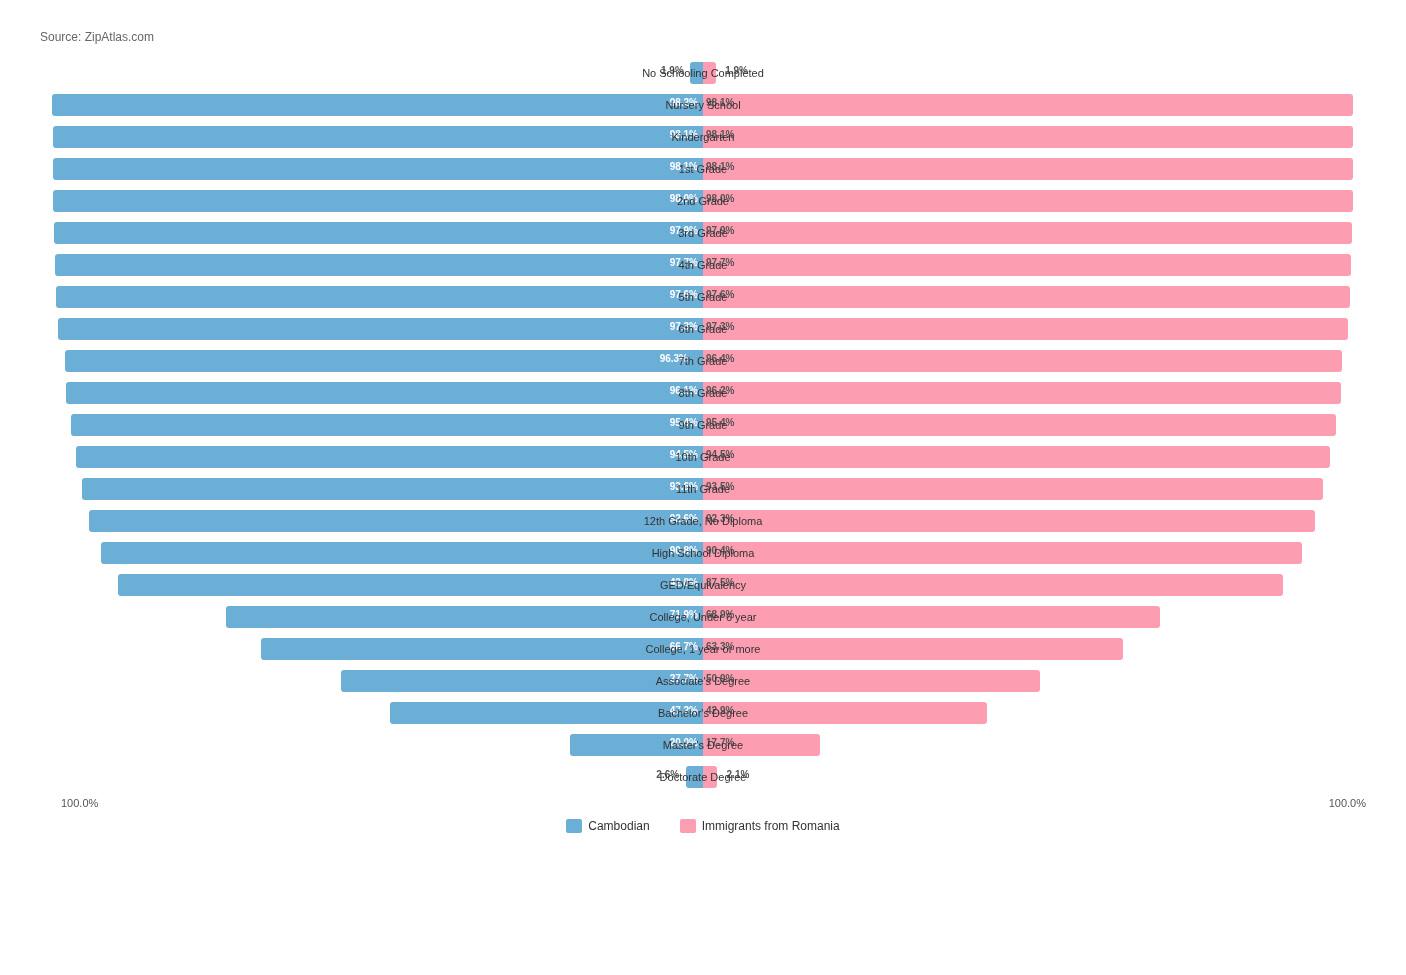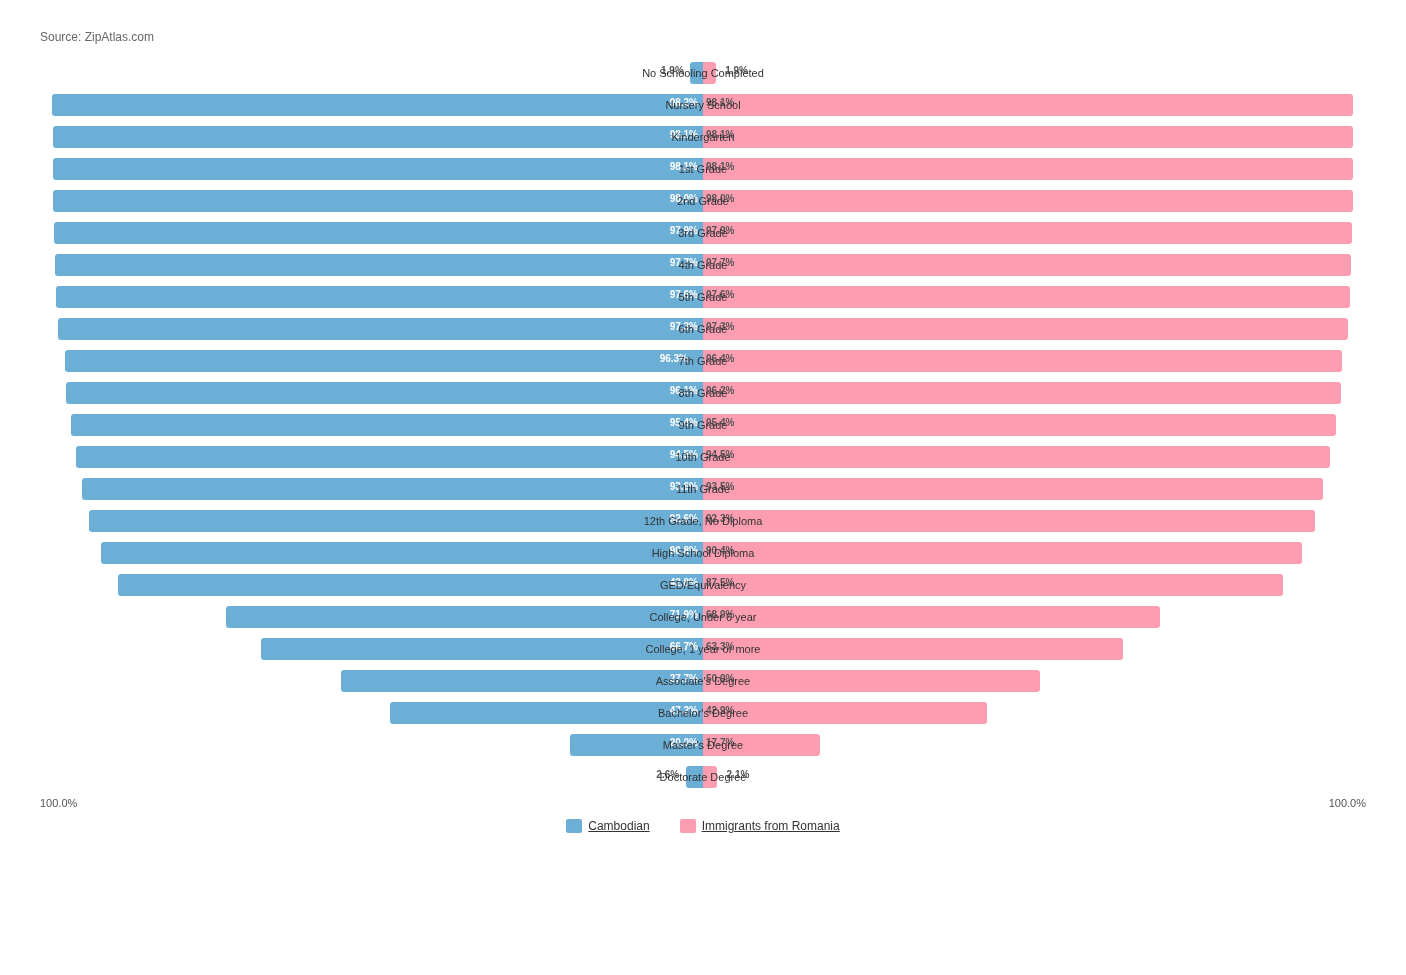--- a/index.html
+++ b/index.html
@@ -101,32 +101,32 @@
       justify-content: center;
       gap: 30px;
       margin-top: 10px;
     }
     .legend-item {
       display: flex;
       align-items: center;
       gap: 6px;
       font-size: 12px;
       color: #333;
-      text-decoration: underline;
     }
     .legend-color {
       width: 16px;
       height: 14px;
       border-radius: 2px;
     }
     .x-axis {
       display: flex;
       justify-content: space-between;
       margin-top: 6px;
       padding: 0 0;
+      margin-left: 21px;
     }
     .x-label {
       font-size: 11px;
       color: #555;
     }
   </style>
 </head>
 <body>
 
 <div class="chart-container">

